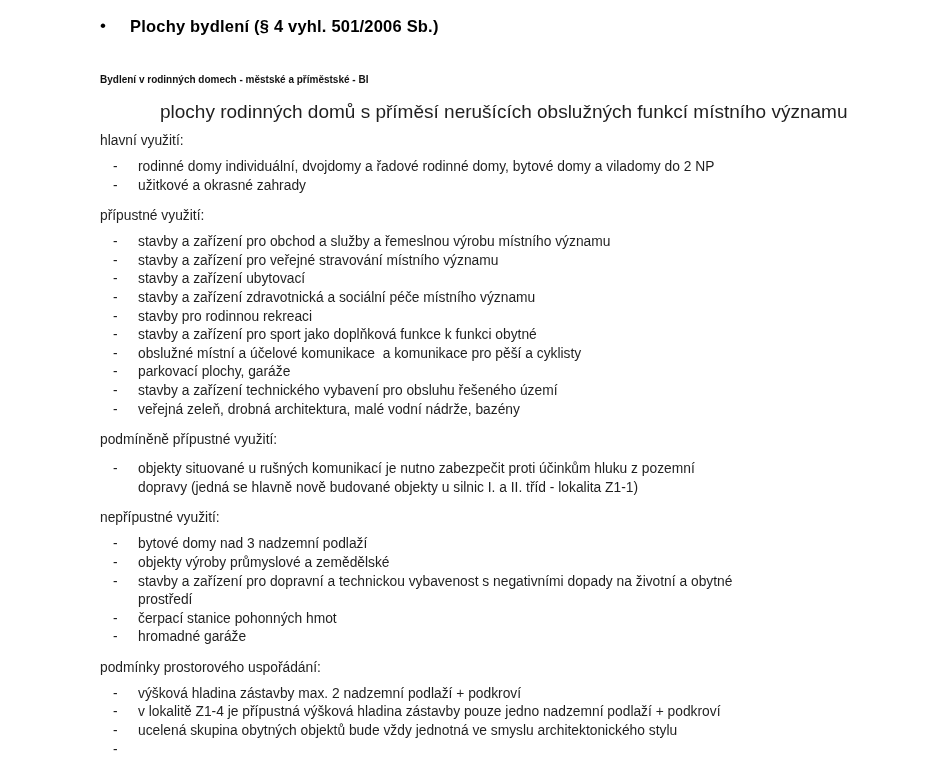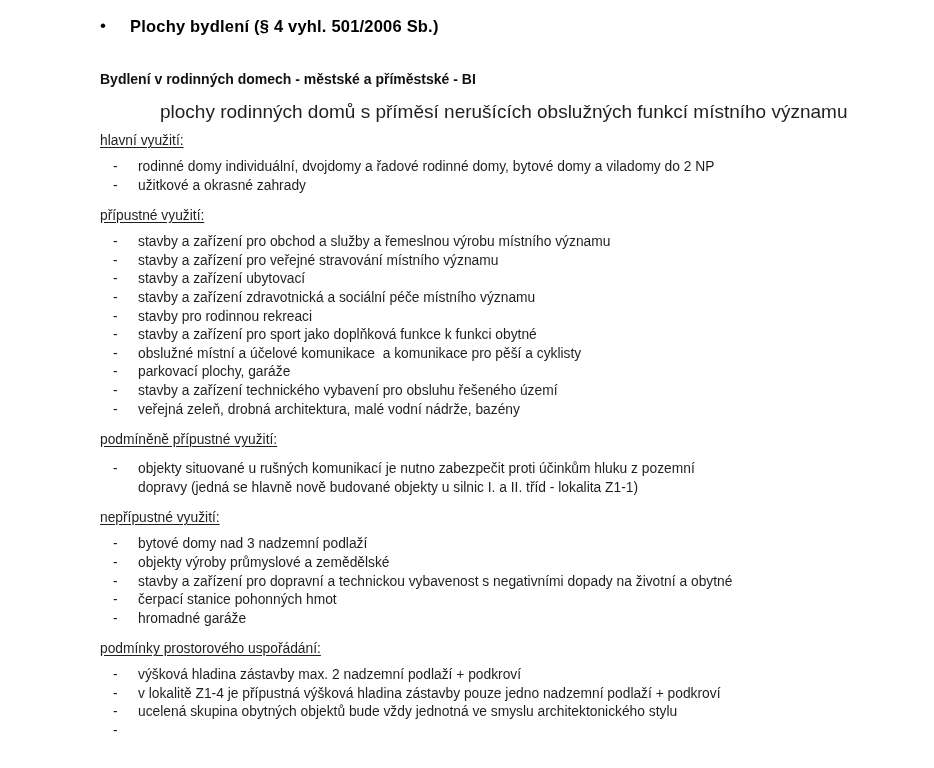--- a/index.html
+++ b/index.html
@@ -32,36 +32,35 @@
     margin: 0;
     font-size: 16.5px;
     font-weight: bold;
     color: #000;
     text-underline-offset: 3px;
     letter-spacing: 0.2px;
     line-height: 20px;
   }
   .subtitle {
     margin: 35px 0 0 0;
-    font-size: 14px;
+    font-size: 10px;
     font-weight: bold;
     color: #111;
     line-height: 17px;
   }
   .intro {
     margin: 15px 0 0 60px;
     font-size: 19px;
     line-height: 17px;
     white-space: pre-wrap;
   }
   .section-heading {
     margin: 12px 0 9px 0;
     font-size: 13.8px;
     font-weight: 400;
-    text-decoration: underline;
     text-underline-offset: 2px;
     line-height: 17px;
   }
   .section-heading.tight {
     margin-bottom: 12px;
   }
   .list {
     margin: 0;
   }
   .row {
@@ -163,20 +162,24 @@
         </div>
         <div class="row">
           <span class="dash">-</span>
           <span class="line-text">objekty výroby průmyslové a zemědělské</span>
         </div>
         <div class="row">
           <span class="dash">-</span>
           <span class="line-text">stavby a zařízení pro dopravní a technickou vybavenost s negativními dopady na životní a obytné</span>
         </div>
         <div class="row">
+          <span class="dash"></span>
+          <span class="line-text">prostředí</span>
+        </div>
+        <div class="row">
           <span class="dash">-</span>
           <span class="line-text">čerpací stanice pohonných hmot</span>
         </div>
         <div class="row">
           <span class="dash">-</span>
           <span class="line-text">hromadné garáže</span>
         </div>
       </div>
       <h3 class="section-heading">podmínky prostorového uspořádání:</h3>
       <div class="list">

